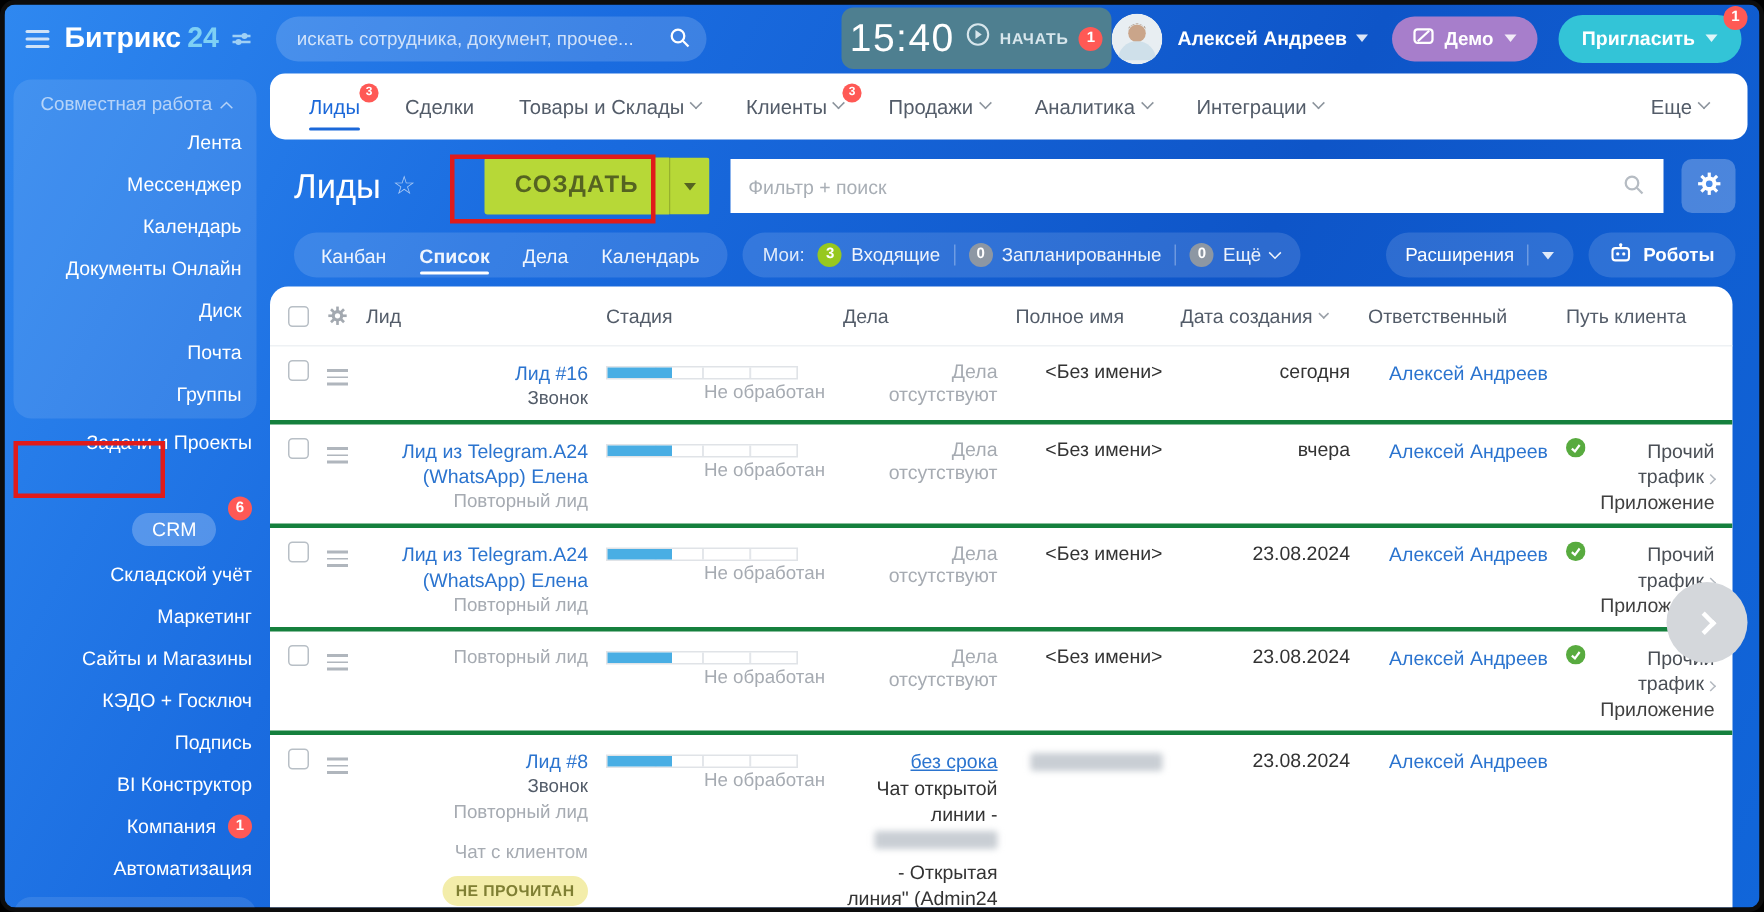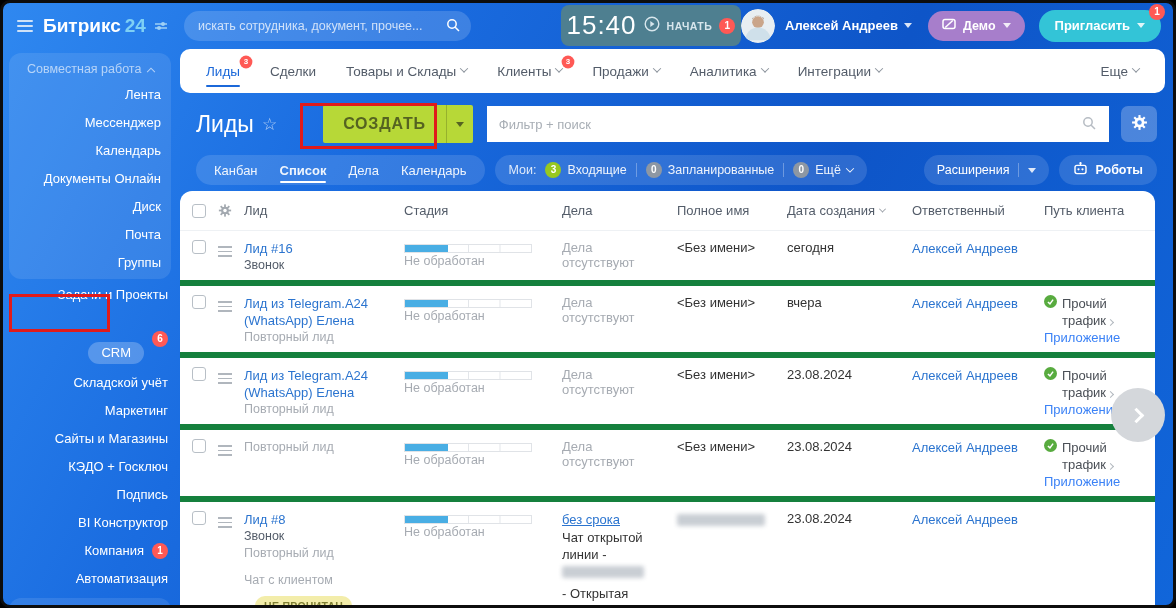--- a/index.html
+++ b/index.html
@@ -88,42 +88,42 @@
   .ext { padding:0 13px; font-size:12.5px; gap:9px; cursor:pointer; }
   .divv { width:1px; height:14px; background:rgba(255,255,255,.3); }
   .robots { padding:0 14px; gap:7px; font-size:12.5px; font-weight:bold; cursor:pointer; }
 
   
   .table { position:absolute; left:2px; right:18px; top:143px; bottom:0; background:#fff; border-radius:12px 12px 0 0; overflow:hidden; font-size:13px; color:#333; }
   .row-grid { display:grid; grid-template-columns:26px 26px 160px 158px 115px 110px 125px 132px 1fr; padding-left:12px; align-items:start; }
   .thead { height:40px; align-items:center; color:#535c69; border-bottom:1px solid #eef1f4; }
   .thead .cell { display:flex; align-items:center; gap:5px; }
   .thead .chev { color:#9aa0a8; width:5px; height:5px; }
-  .trow { border-bottom:6px solid #15803d; padding-top:9px; padding-bottom:6px; }
+  .trow { border-bottom:3px solid #15803d; padding-top:9px; padding-bottom:6px;text-align:right; }
   .r1 { min-height:48px; } .rm { min-height:58px; } .r5 { min-height:118px; }
   .cell { padding-right:12px; }
   .checkbox { width:14px; height:14px; border:1px solid #b8bfc6; border-radius:3px; background:#fff; display:inline-block; cursor:pointer; }
   .hamb { display:inline-block; cursor:pointer; margin-top:3px; }
   .hamb i { display:block; width:14px; height:1.5px; background:#b0b6bd; margin:3px 0; }
   .link { color:#2b74cf; text-decoration:none; display:block; line-height:17px; cursor:pointer; }
   .sub { color:#a6abb2; font-size:12.5px; line-height:17px; display:block; }
   .sub.dark { color:#535c69; }
   .muted { color:#a6abb2; }
   .pbar { display:block; width:128px; height:9px; border:1px solid #e0e3e7; background-color:#fff; position:relative; margin-top:4px;
           background-image:linear-gradient(90deg,#e3e6ea 1px,transparent 1px); background-size:25% 100%; }
   .pbar .fill { position:absolute; left:0; top:0; bottom:0; width:34%; background:#49aee4; }
   .chat-note { margin-top:10px; }
   .unread { background:#f3edaa; color:#7f7f33; font-size:10.5px; font-weight:bold; padding:4px 9px; border-radius:10px; display:inline-block; margin-top:7px; letter-spacing:.3px;margin-left:11px; }
   .redact { display:inline-block; background:#c9ced4; border-radius:2px; filter:blur(2px); }
   .deal-link { color:#2b74cf; text-decoration:underline; cursor:pointer; display:inline-block; line-height:17px; }
   .deal-text { color:#333; line-height:16.5px; margin-top:2px; }
   .pathline { display:flex; align-items:flex-start; gap:5px; line-height:17px; color:#4a4f56; }
   .pathline .ptxt { flex:1; }
   .pathline .chev { color:#b2b8bf; width:5px; height:5px; margin-left:2px; }
-  .p2 { color:#3b82f6; line-height:17px; }
+  .p2 { color:#404040; line-height:17px; }
   .pager { position:absolute; top:340px; right:8px; width:54px; height:54px; border-radius:50%; background:#d4d7db; display:flex; align-items:center; justify-content:center; cursor:pointer; z-index:5; }
   .pager .chev { width:11px; height:11px; border-width:3px; border-color:#fff; transform:rotate(-45deg); margin-right:4px; }
 
   
   .anno { position:absolute; border:3px solid #e01b1b; z-index:9; pointer-events:none; }
   .anno-crm { left:6px; top:291px; width:101px; height:38px; }
   .anno-create { left:297px; top:100px; width:137px; height:46px; }
 </style>
 </head>
 <body>

